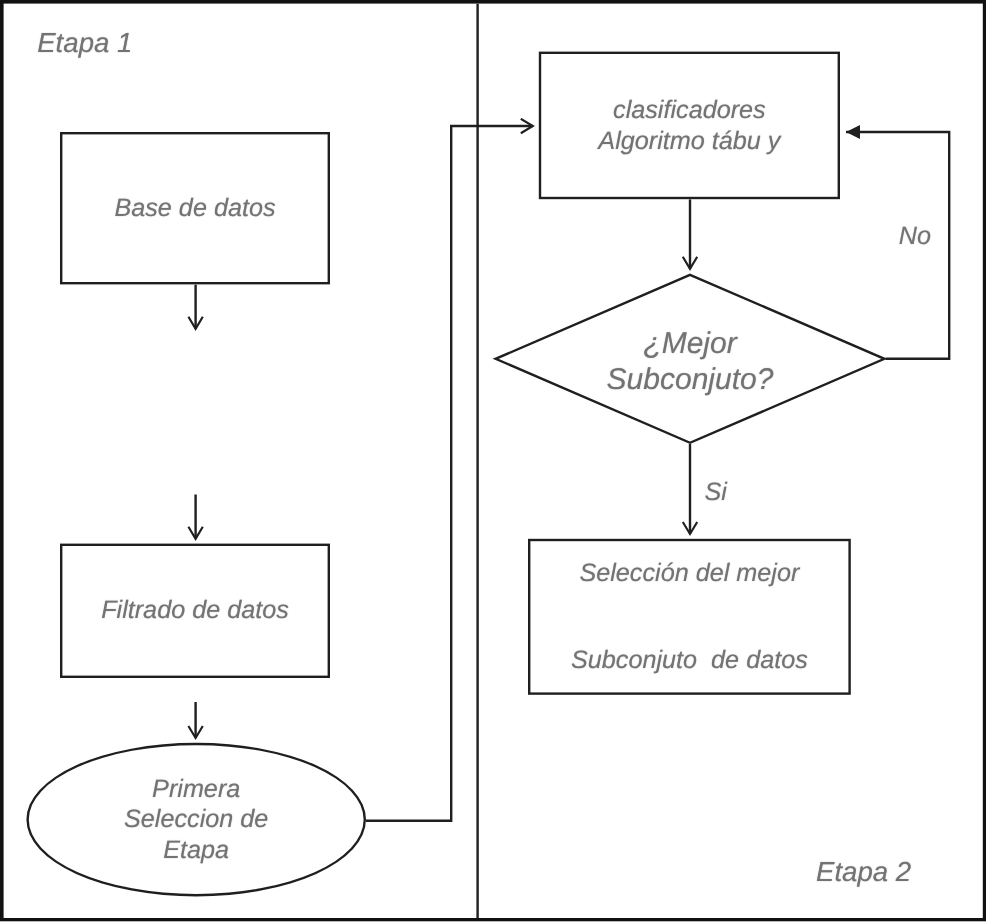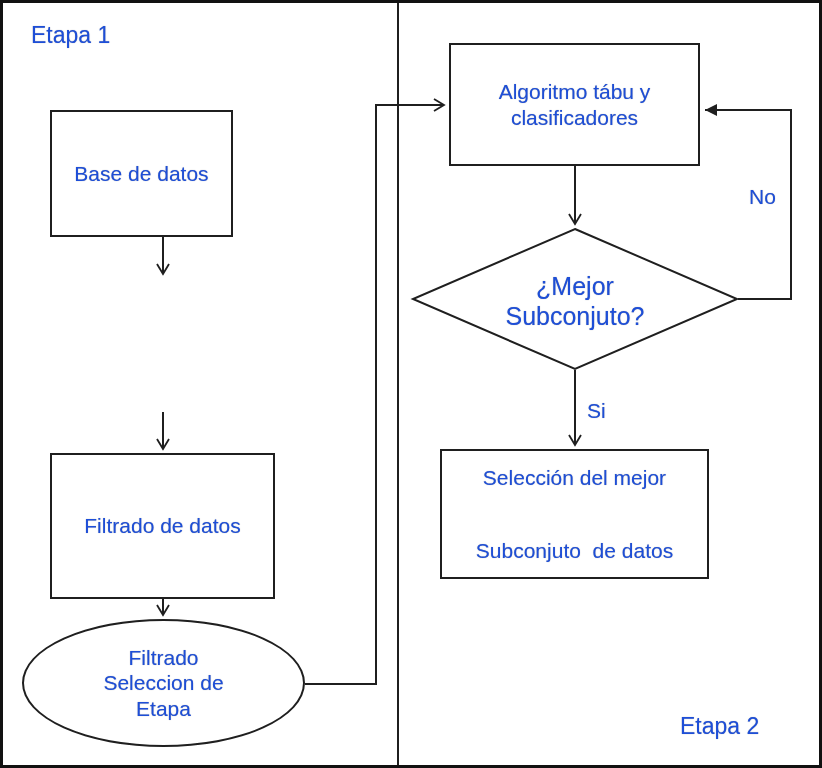--- a/index.html
+++ b/index.html
@@ -3,22 +3,23 @@
 <meta charset="utf-8">
 <style>
   html,body{margin:0;padding:0;background:#ffffff;}
   .canvas{
     position:relative;
     width:822px;height:768px;
     box-sizing:border-box;
     background:#ffffff;
     border:3px solid #111111;
     font-family:"Liberation Sans","DejaVu Sans",sans-serif;
-    color:#1d4ed8;
+    color:#737373;
     overflow:hidden;
+    font-style:italic;
   }
   .wires{position:absolute;left:0;top:0;z-index:1;}
   .divider{
     position:absolute;left:394px;top:0;bottom:0;width:2px;
     background:#1f1f1f;z-index:1;
   }
   .stage-label{
     position:absolute;z-index:3;
     font-size:23px;line-height:1.1;
     text-shadow:0 0 1px rgba(0,0,0,0.35);
@@ -76,38 +77,38 @@
     <polyline points="735,296 788,296 788,107 702,107" fill="none" stroke="#1f1f1f" stroke-width="2" marker-end="url(#arrowSolid)"></polyline>
 
     <polygon points="572,226 734,296 572,366 410,296" fill="#ffffff" stroke="#1f1f1f" stroke-width="2"></polygon>
   </svg>
 
   <div class="divider"></div>
 
   <div class="stage-label" style="left:28px;top:20px;">Etapa 1</div>
   <div class="stage-label" style="left:677px;top:711px;">Etapa 2</div>
 
-  <div class="node" style="left:47px;top:107px;width:183px;height:127px;">
+  <div class="node" style="left:47px;top:107px;width:225px;height:127px;">
     <span class="line">Base de datos</span>
   </div>
 
 
-  <div class="node" style="left:47px;top:450px;width:225px;height:146px;">
+  <div class="node" style="left:47px;top:450px;width:225px;height:112px;">
     <span class="line">Filtrado de datos</span>
   </div>
 
   <div class="node ellipse" style="left:19px;top:616px;width:283px;height:128px;">
-    <span class="line">Filtrado</span>
+    <span class="line">Primera</span>
     <span class="line">Seleccion de</span>
     <span class="line">Etapa</span>
   </div>
 
   <div class="node" style="left:446px;top:40px;width:251px;height:123px;">
+    <span class="line">clasificadores</span>
     <span class="line">Algoritmo tábu y</span>
-    <span class="line">clasificadores</span>
   </div>
 
   <div class="diamond-label">
     <span class="line">¿Mejor</span>
     <span class="line">Subconjuto?</span>
   </div>
 
   <div class="node" style="left:437px;top:446px;width:269px;height:130px;gap:48px;">
     <span class="line">Selección del mejor</span>
     <span class="line">Subconjuto  de datos</span>

